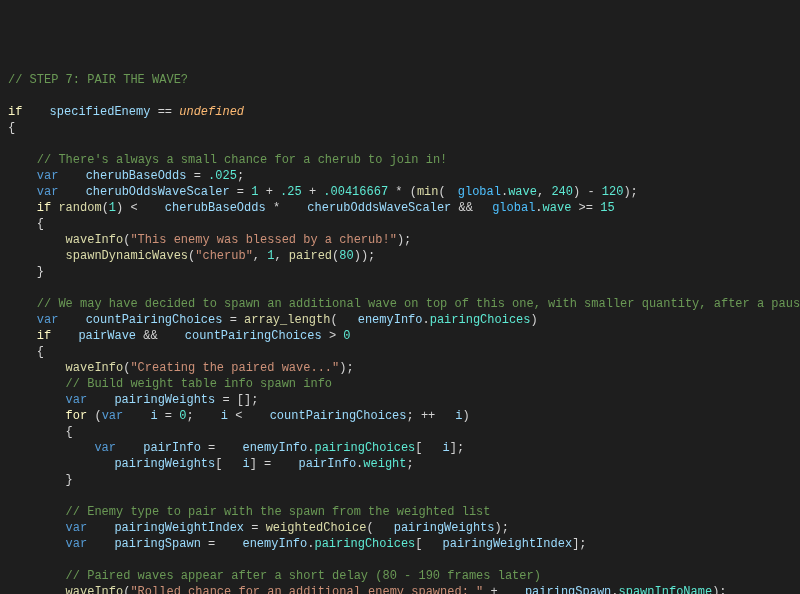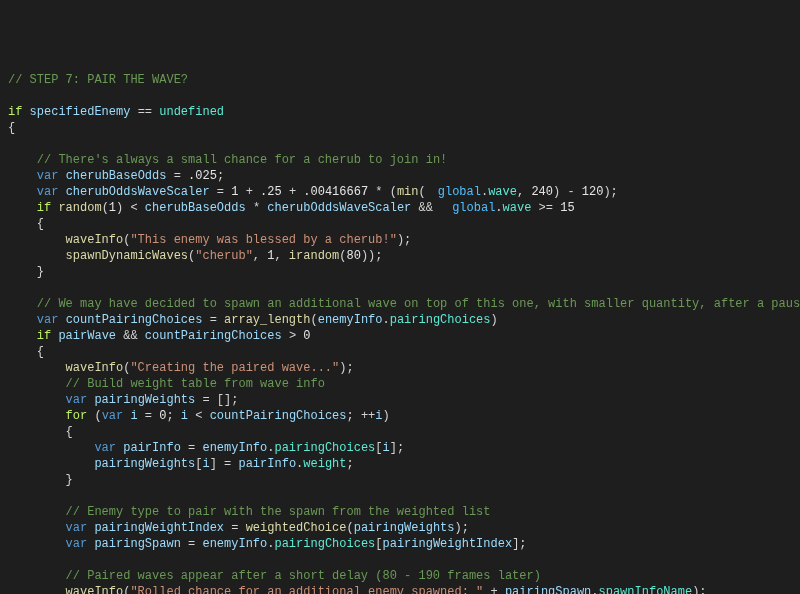--- a/index.html
+++ b/index.html
@@ -6,57 +6,57 @@
       margin: 0;
       padding: 8px;
       background: #1e1e1e;
       font-family: Consolas, 'Courier New', monospace;
       font-size: 12px;
       line-height: 16px;
       color: #d4d4d4;
       white-space: pre;
     }
     .comment { color: #6A9955; }
-    .keyword { color: #bef264; text-align: center; }
+    .keyword { color: #fef9c3; text-align: center; }
     .keyword-var { color: #569cd6; font-family: Liberation Mono, monospace; }
     .function { color: #dcdcaa; text-align: right; }
     .string { color: #ce9178; }
-    .number { color: #e5e5e5; }
+    .number { color: #5eead4; }
     .property { color: #5eead4; }
     .operator { color: #d4d4d4; }
     .brace { color: #d4d4d4; }
-    .ident { color: #9cdcfe; }
+    .ident { color: #9cdcfe; margin-left: 20px; }
     .global { color: #4fc1ff; margin-left: 12px; }
-    .undef { color: #5eead4; }
+    .undef { color: #fdba74; font-style: italic; }
   </style>
 </head>
 <body>
 
 
 
 <div><span class="comment">// STEP 7: PAIR THE WAVE?</span>
 
 <span class="keyword">if</span> <span class="ident">specifiedEnemy</span> <span class="operator">==</span> <span class="undef">undefined</span>
 <span class="brace">{</span>
 
     <span class="comment">// There's always a small chance for a cherub to join in!</span>
     <span class="keyword-var">var</span> <span class="ident">cherubBaseOdds</span> <span class="operator">=</span> <span class="number">.025</span>;
     <span class="keyword-var">var</span> <span class="ident">cherubOddsWaveScaler</span> <span class="operator">=</span> <span class="number">1</span> <span class="operator">+</span> <span class="number">.25</span> <span class="operator">+</span> <span class="number">.00416667</span> <span class="operator">*</span> (<span class="function">min</span>(<span class="global">global</span>.<span class="property">wave</span>, <span class="number">240</span>) <span class="operator">-</span> <span class="number">120</span>);
     <span class="keyword">if</span> <span class="function">random</span>(<span class="number">1</span>) <span class="operator">&lt;</span> <span class="ident">cherubBaseOdds</span> <span class="operator">*</span> <span class="ident">cherubOddsWaveScaler</span> <span class="operator">&amp;&amp;</span> <span class="global">global</span>.<span class="property">wave</span> <span class="operator">&gt;=</span> <span class="number">15</span>
     <span class="brace">{</span>
         <span class="function">waveInfo</span>(<span class="string">"This enemy was blessed by a cherub!"</span>);
-        <span class="function">spawnDynamicWaves</span>(<span class="string">"cherub"</span>, <span class="number">1</span>, <span class="function">irandom</span>(<span class="number">80</span>));
+        <span class="function">spawnDynamicWaves</span>(<span class="string">"cherub"</span>, <span class="number">1</span>, <span class="function">paired</span>(<span class="number">80</span>));
     <span class="brace">}</span>
 
     <span class="comment">// We may have decided to spawn an additional wave on top of this one, with smaller quantity, after a pause</span>
     <span class="keyword-var">var</span> <span class="ident">countPairingChoices</span> <span class="operator">=</span> <span class="function">array_length</span>(<span class="ident">enemyInfo</span>.<span class="property">pairingChoices</span>)
     <span class="keyword">if</span> <span class="ident">pairWave</span> <span class="operator">&amp;&amp;</span> <span class="ident">countPairingChoices</span> <span class="operator">&gt;</span> <span class="number">0</span>
     <span class="brace">{</span>
         <span class="function">waveInfo</span>(<span class="string">"Creating the paired wave..."</span>);
-        <span class="comment">// Build weight table from wave info</span>
+        <span class="comment">// Build weight table info spawn info</span>
         <span class="keyword-var">var</span> <span class="ident">pairingWeights</span> <span class="operator">=</span> [];
         <span class="keyword">for</span> (<span class="keyword-var">var</span> <span class="ident">i</span> <span class="operator">=</span> <span class="number">0</span>; <span class="ident">i</span> <span class="operator">&lt;</span> <span class="ident">countPairingChoices</span>; <span class="operator">++</span><span class="ident">i</span>)
         <span class="brace">{</span>
             <span class="keyword-var">var</span> <span class="ident">pairInfo</span> <span class="operator">=</span> <span class="ident">enemyInfo</span>.<span class="property">pairingChoices</span>[<span class="ident">i</span>];
             <span class="ident">pairingWeights</span>[<span class="ident">i</span>] <span class="operator">=</span> <span class="ident">pairInfo</span>.<span class="property">weight</span>;
         <span class="brace">}</span>
 
         <span class="comment">// Enemy type to pair with the spawn from the weighted list</span>
         <span class="keyword-var">var</span> <span class="ident">pairingWeightIndex</span> <span class="operator">=</span> <span class="function">weightedChoice</span>(<span class="ident">pairingWeights</span>);
         <span class="keyword-var">var</span> <span class="ident">pairingSpawn</span> <span class="operator">=</span> <span class="ident">enemyInfo</span>.<span class="property">pairingChoices</span>[<span class="ident">pairingWeightIndex</span>];

